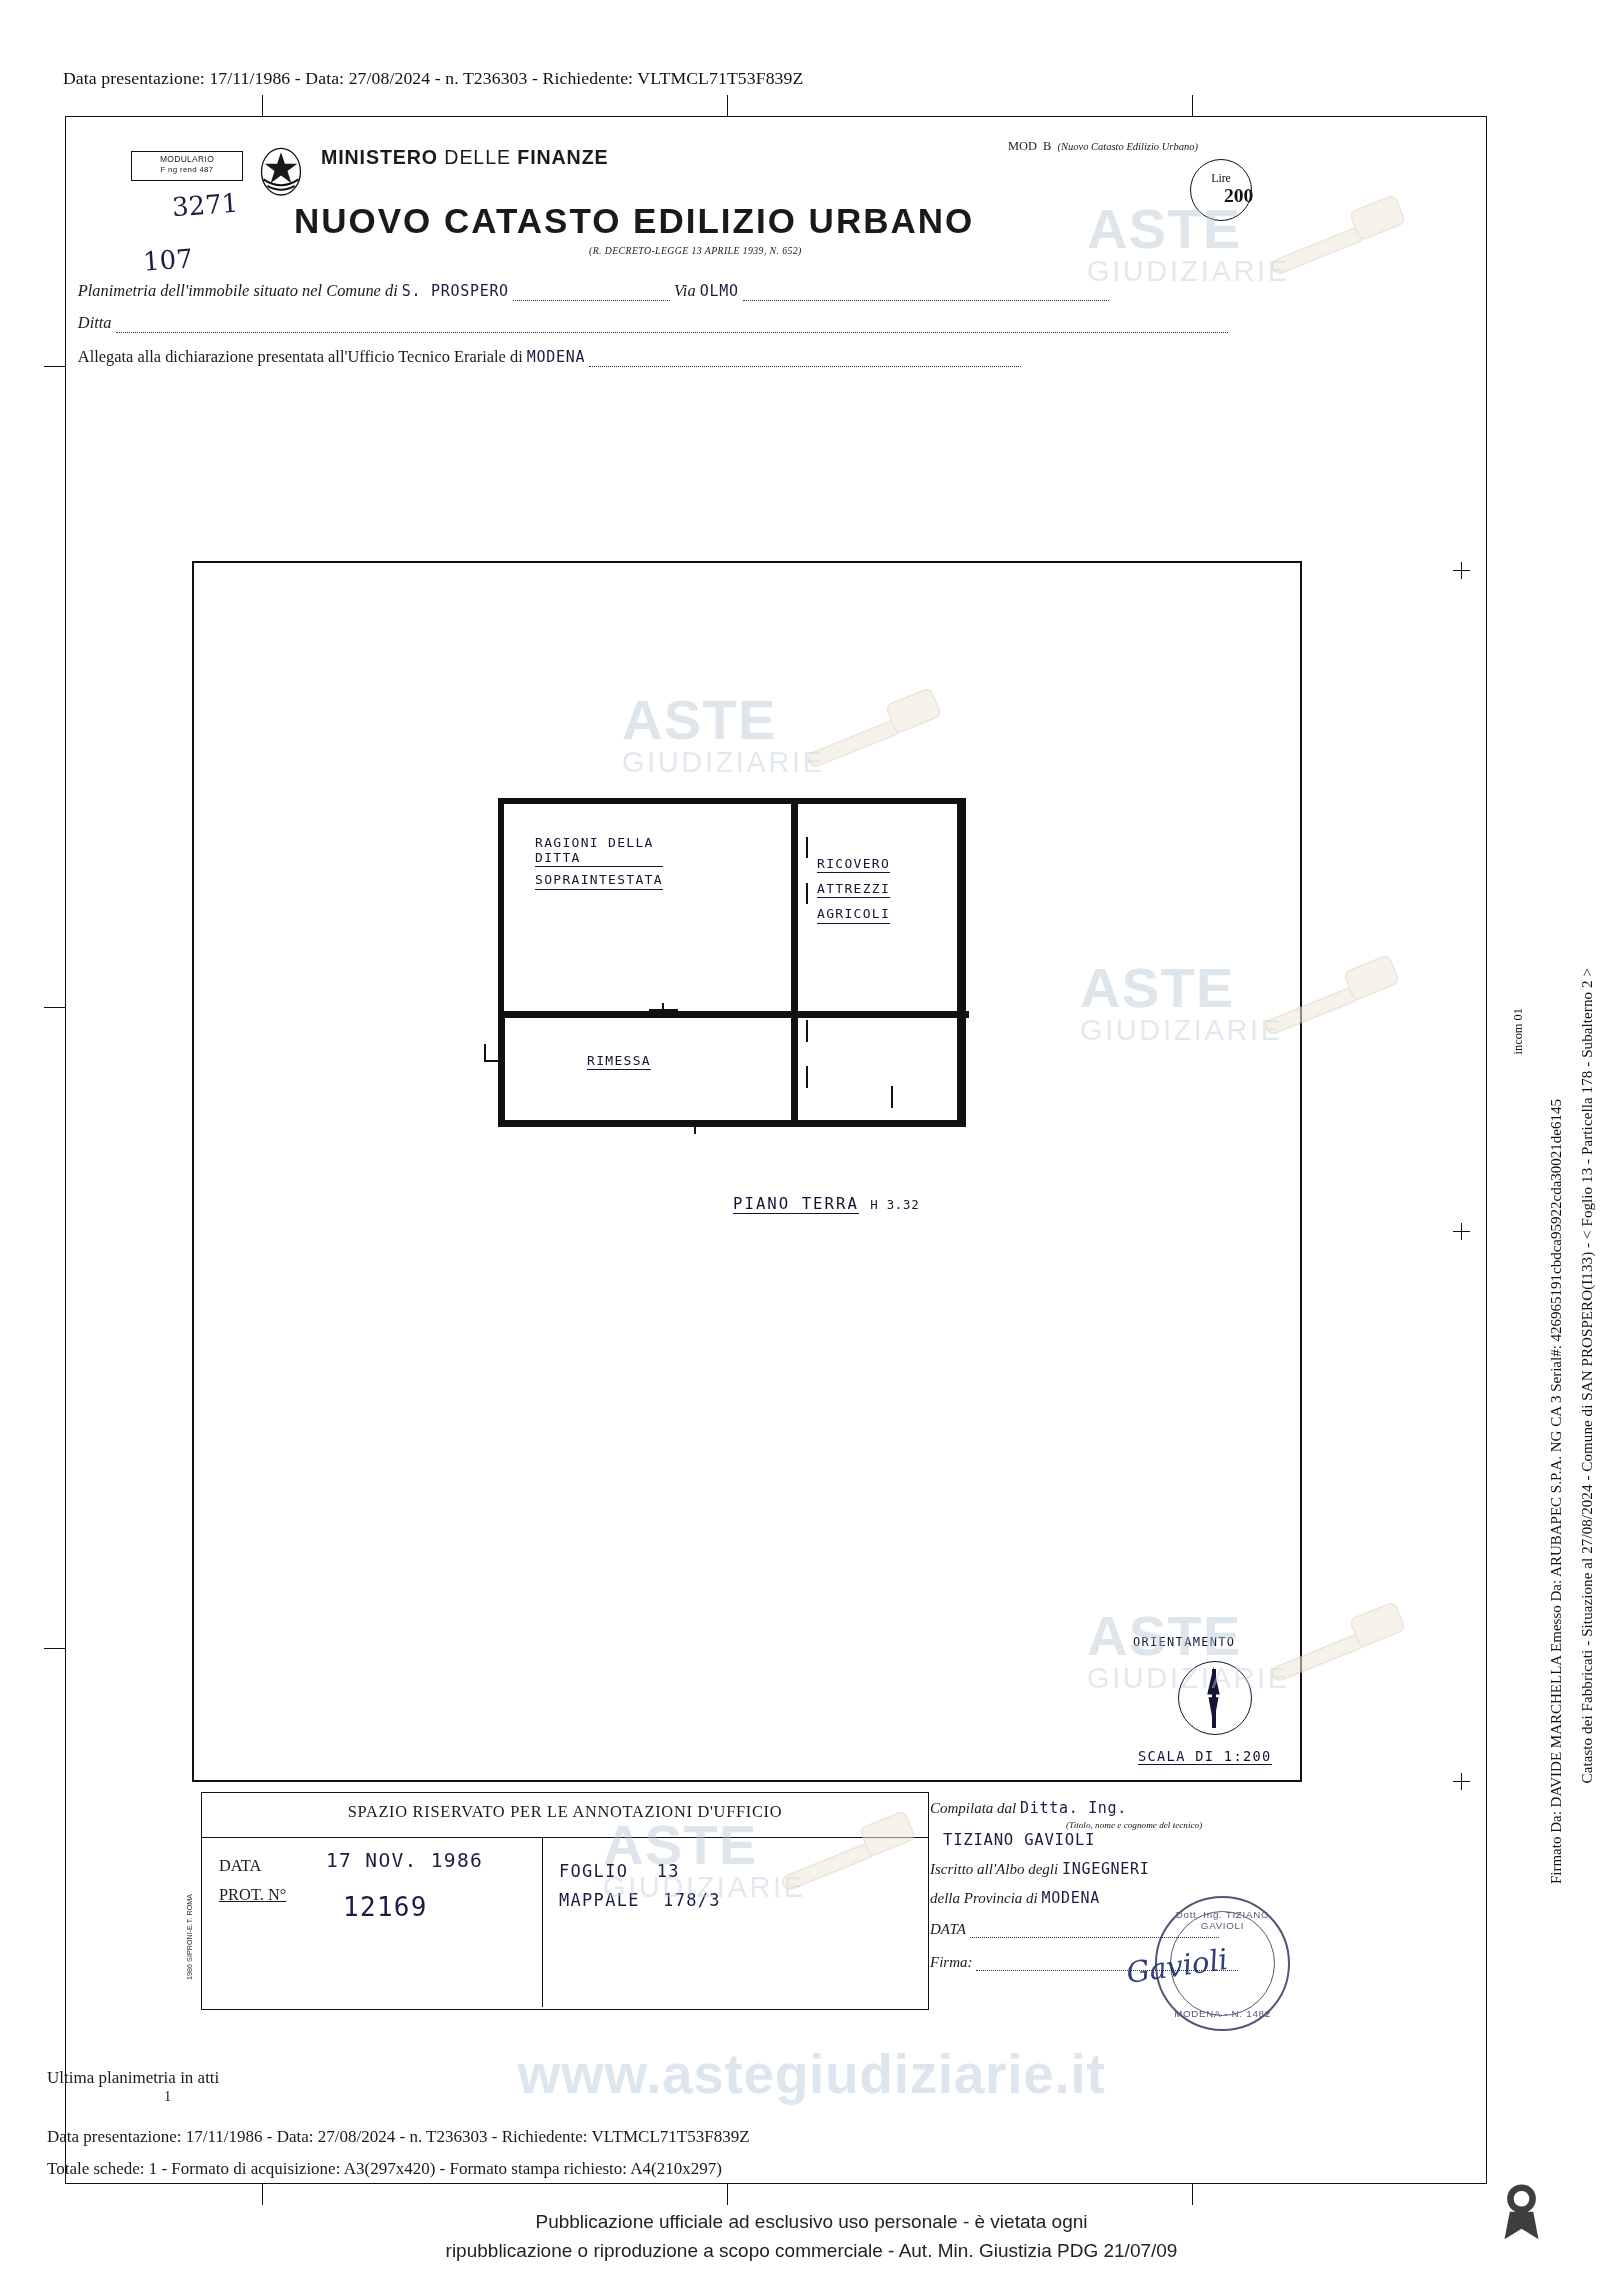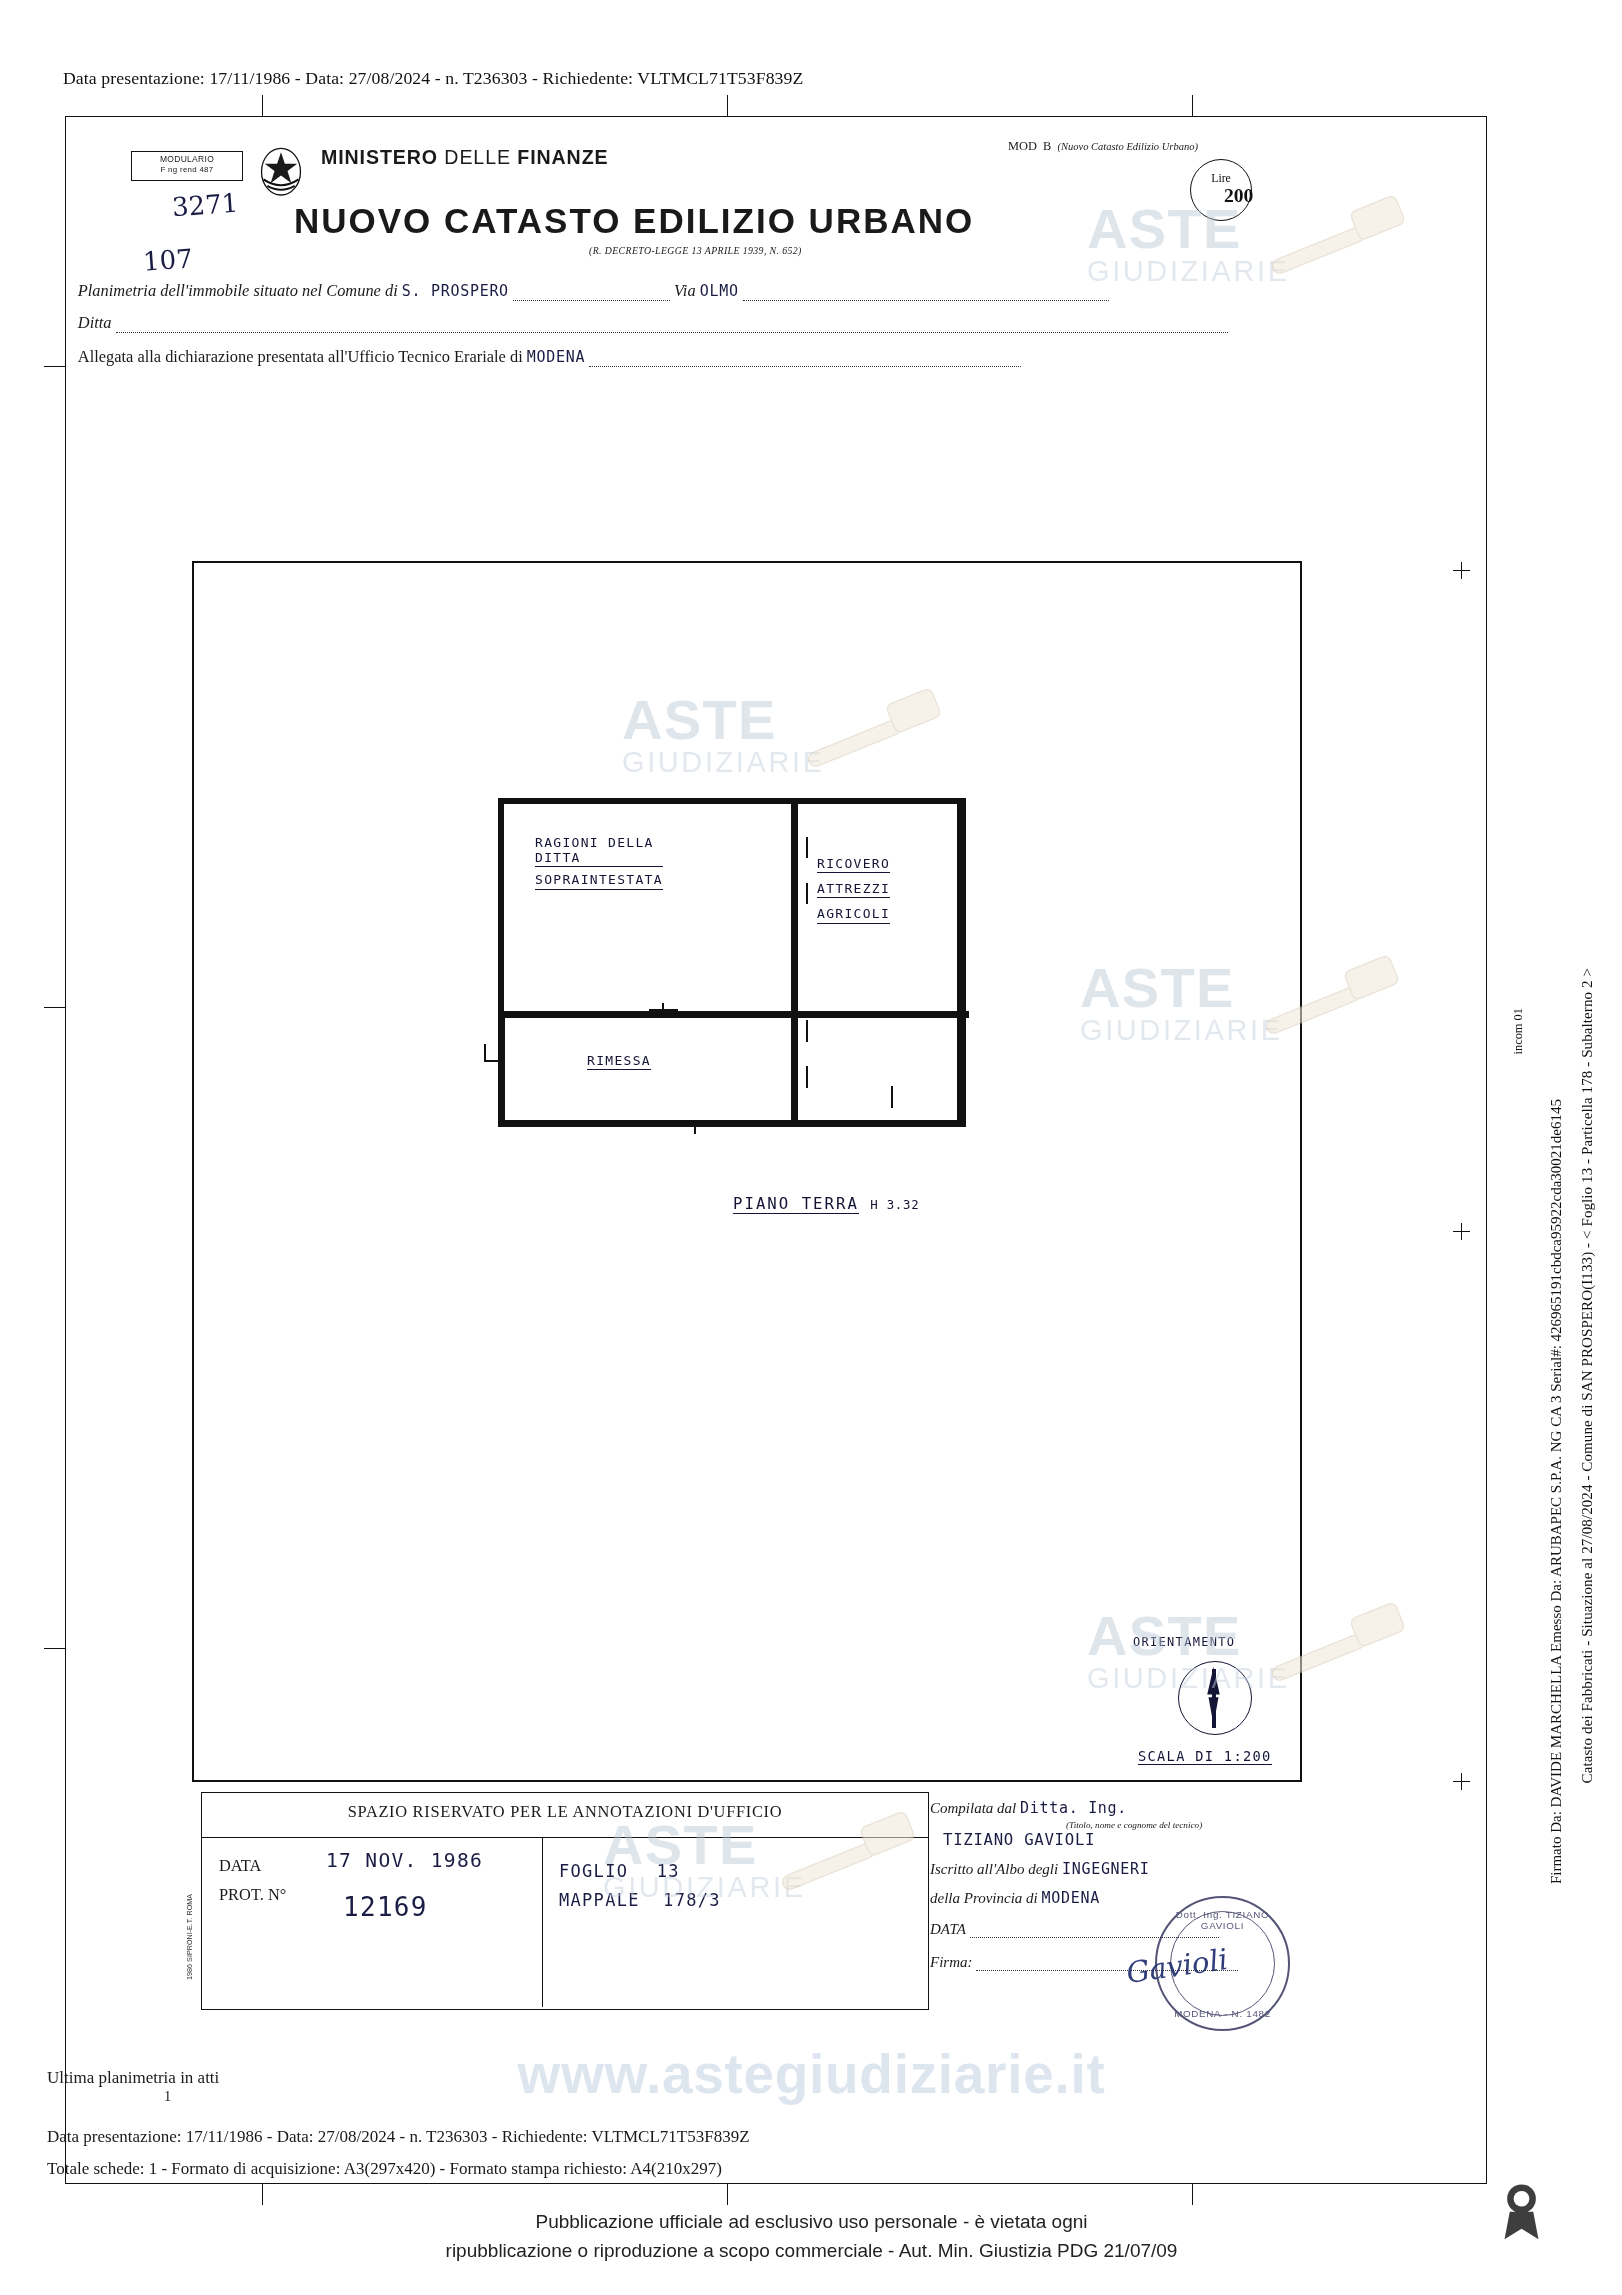--- a/index.html
+++ b/index.html
@@ -637,21 +637,21 @@
     </div>
     <div class="scala">SCALA DI 1:200</div>
 
     <div class="bottom-left">
       <div class="bl-title">SPAZIO RISERVATO PER LE ANNOTAZIONI D'UFFICIO</div>
       <div class="bl-sep"></div>
       <div class="bl-vsep"></div>
 
       <div class="bl-lbl" style="left:17px; top:63px;">DATA</div>
       <div class="bl-hand" style="left:124px; top:56px; font-size:19.6px;">17 NOV. 1986</div>
-      <div class="bl-lbl" style="left:17px; top:92px;">PROT. N°</div>
+      <div class="bl-lbl" style="left:17px; top:92px;text-decoration:underline;">PROT. N°</div>
       <div class="bl-hand" style="left:141px; top:99px; font-size:26px;">12169</div>
 
       <div class="bl-hand" style="left:357px; top:68px; font-size:17px;">
         <span>FOGLIO</span>
         <span style="margin-left:17px;">13</span>
       </div>
       <div class="bl-hand" style="left:357px; top:97px; font-size:17px;">
         <span>MAPPALE</span>
         <span style="margin-left:11.8px;">178/3</span>
       </div>

